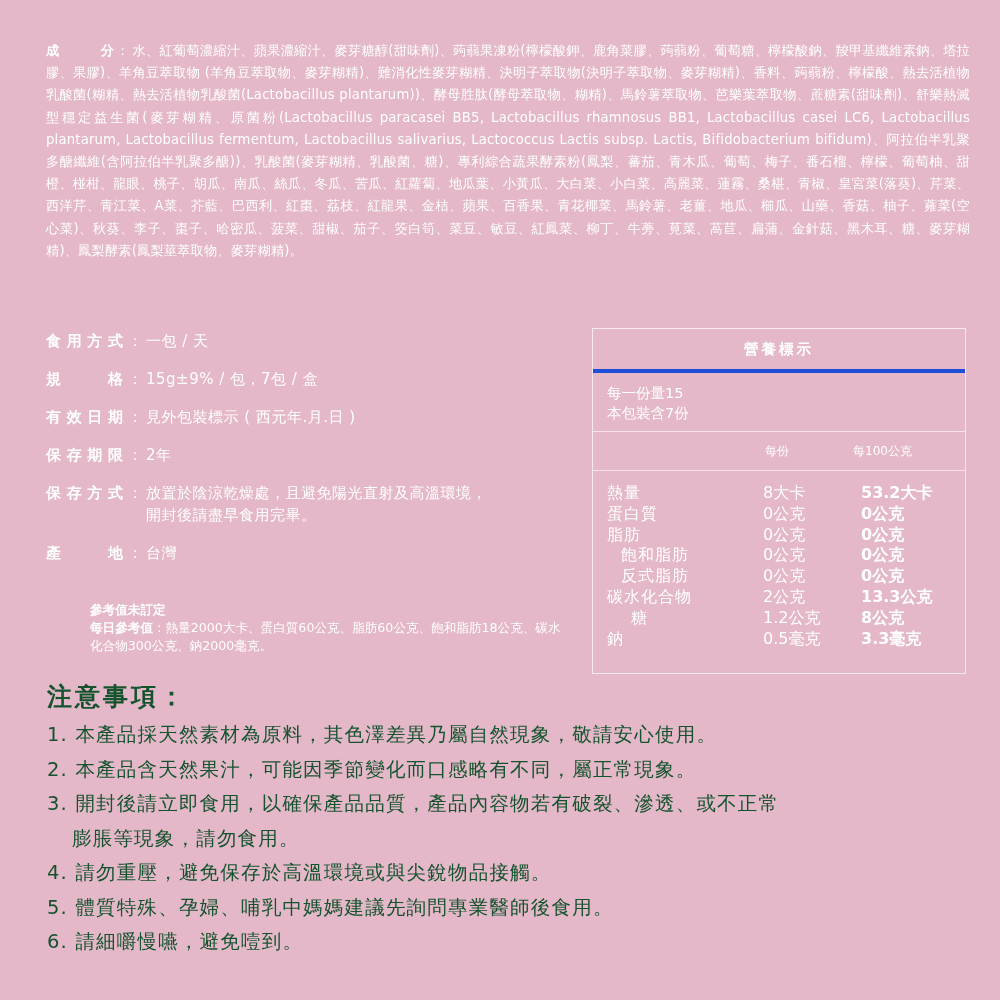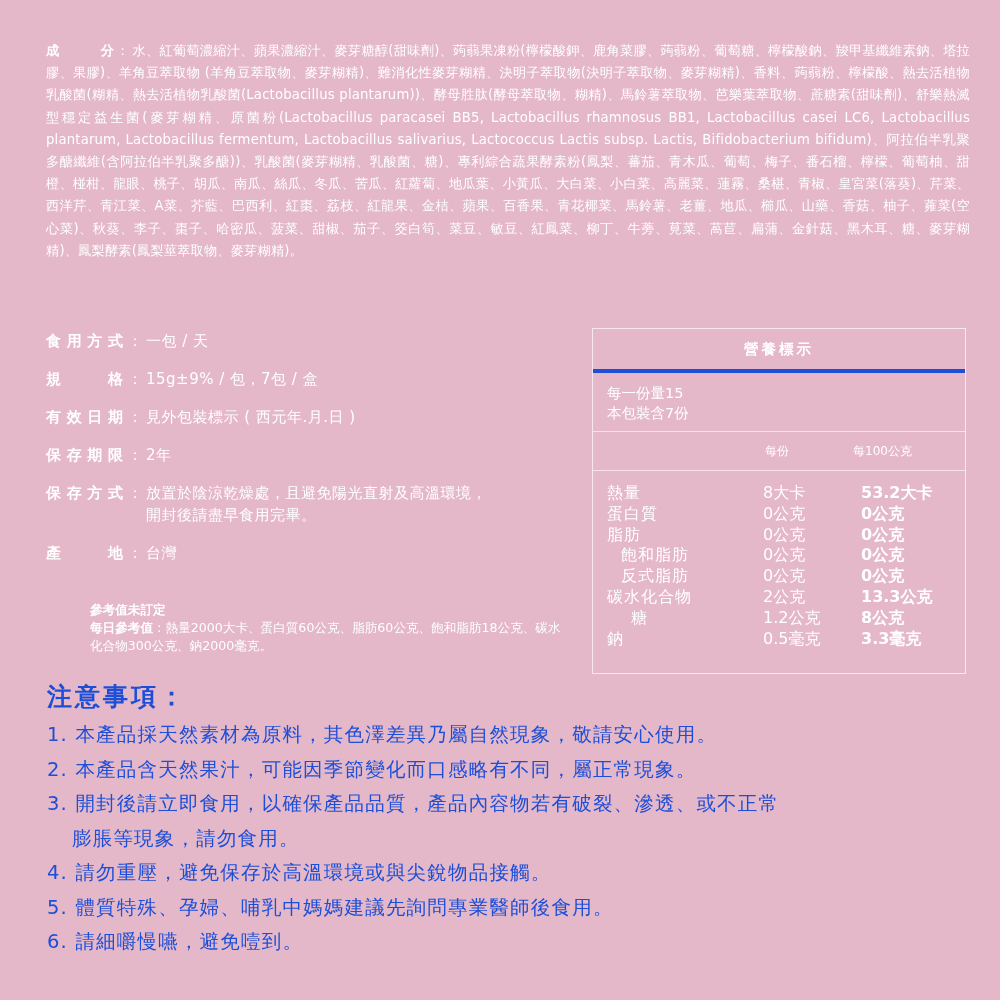--- a/index.html
+++ b/index.html
@@ -114,21 +114,21 @@
   .nut-row .c1.indent { padding-left: 28px; }
   .nut-row .c2 { width: 98px; }
   .nut-row .c3 { flex: 1; font-weight: bold; }
   .nut-head .c2 { padding-left: 2px; box-sizing: border-box; }
 
   .notes {
     position: absolute;
     left: 47px;
     top: 680px;
     width: 920px;
-    color: #1d4ed8;
+    color: #14532d;
   }
   .notes-title {
     font-size: 25px;
     font-weight: bold;
     letter-spacing: 3px;
     line-height: 34px;
     margin-bottom: 4px;
   }
   .note-item {
     font-size: 19.5px;

